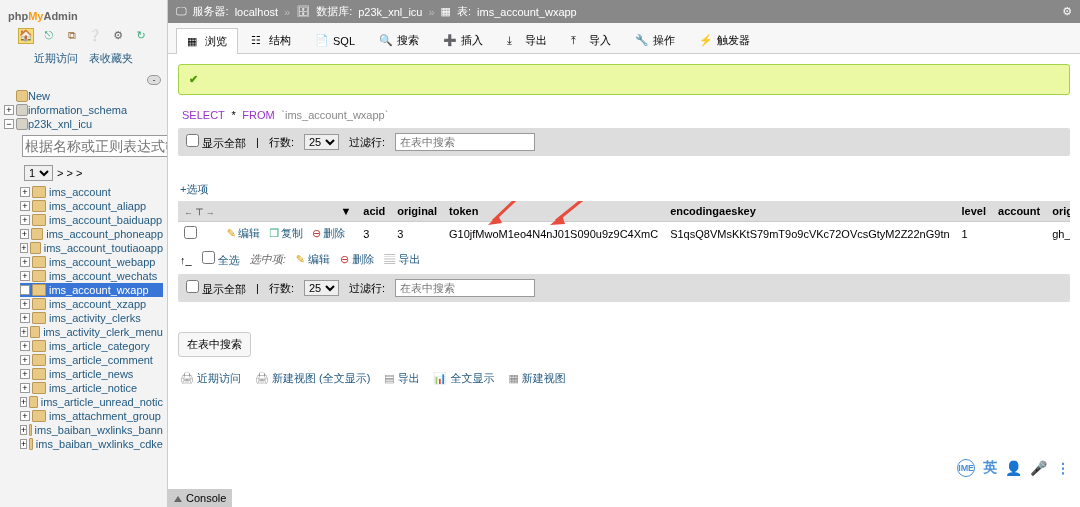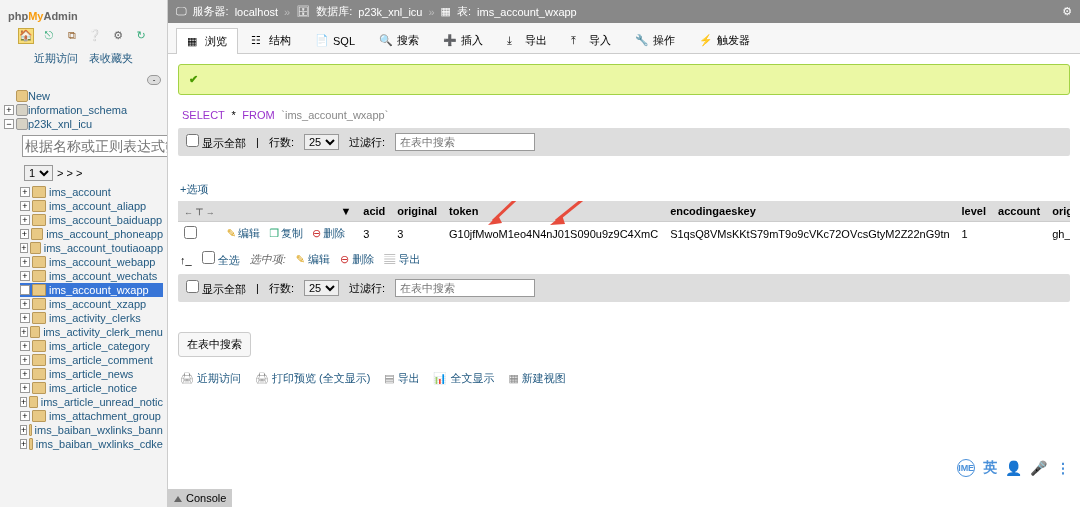--- a/index.html
+++ b/index.html
@@ -362,21 +362,21 @@
       </div>
 
       <div class="results-ops">在表中搜索</div>
       <div class="ops-links">
         <a>
             <span style="color:#888;">🖨</span>
             <span>近期访问</span>
           </a>
         <a>
             <span style="color:#888;">🖨</span>
-            <span>打印预览 (全文显示)</span>
+            <span>新建视图 (全文显示)</span>
           </a>
         <a>
             <span style="color:#888;">▤</span>
             <span>导出</span>
           </a>
         <a>
             <span style="color:#4a7;">📊</span>
             <span>全文显示</span>
           </a>
         <a>

